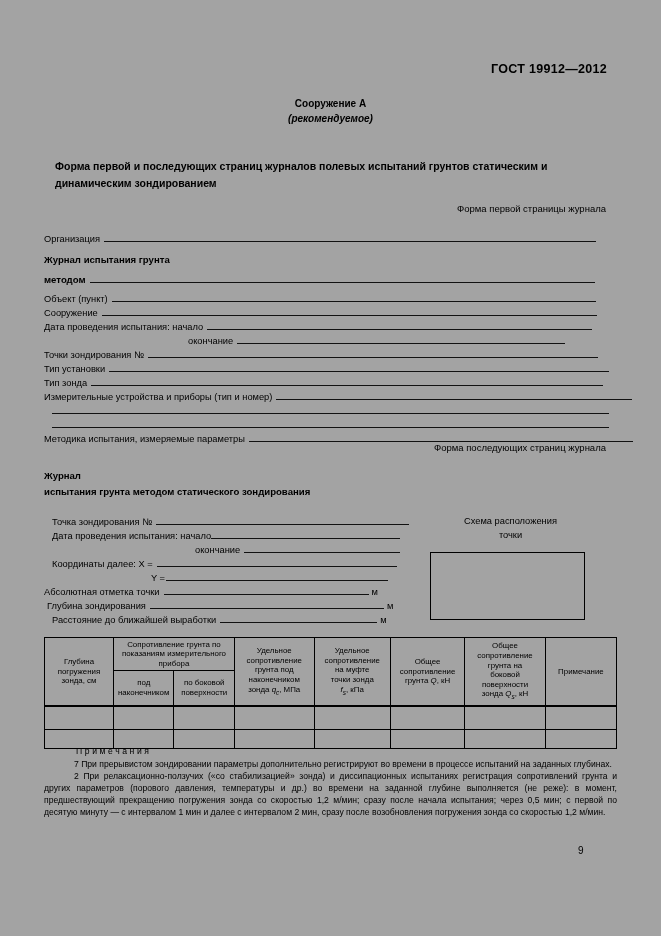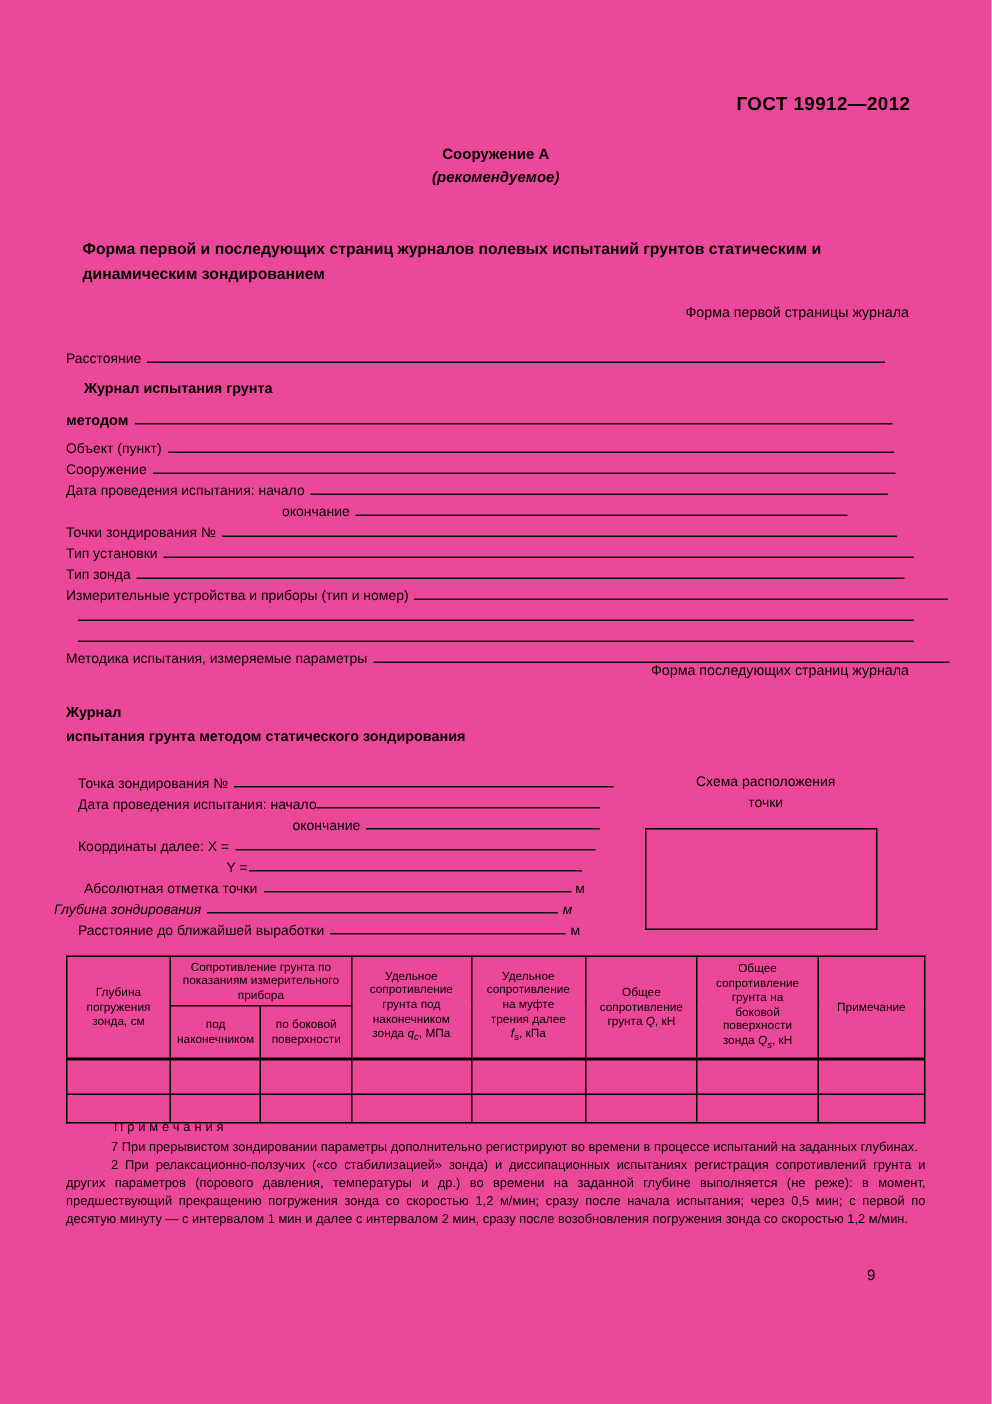--- a/index.html
+++ b/index.html
@@ -8,21 +8,21 @@
     background: #ffffff;
   }
   body {
     font-family: "Liberation Sans", sans-serif;
     color: #000000;
   }
   #page {
     position: relative;
     width: 661px;
     height: 936px;
-    background: #ec4899;
+    background: #a3a3a3;
     overflow: hidden;
   }
 
   
   .std-header {
     position: absolute;
     top: 62px;
     right: 54px;
     font-size: 12.5px;
     font-weight: bold;
@@ -191,24 +191,24 @@
   </div>
 
   <div class="doc-title">
     <span>Форма первой и последующих страниц журналов полевых испытаний грунтов статическим</span>
     <span>и динамическим зондированием</span>
   </div>
 
   <div class="right-note note-first">Форма первой страницы журнала</div>
 
   <div class="frow" style="top:231px;">
-    <span class="flabel">Расстояние</span><span class="rule" style="width:492px;"></span>
-  </div>
-
-  <div class="jhead" style="top:254px;margin-left:12px;">Журнал испытания грунта</div>
+    <span class="flabel">Организация</span><span class="rule" style="width:492px;"></span>
+  </div>
+
+  <div class="jhead" style="top:254px;">Журнал испытания грунта</div>
 
   <div class="frow bold" style="top:272px; font-size:9.6px;">
     <span class="flabel">методом</span><span class="rule" style="width:505px;"></span>
   </div>
 
   <div class="frow" style="top:291px;">
     <span class="flabel">Объект (пункт)</span><span class="rule" style="width:484px;"></span>
   </div>
 
   <div class="frow" style="top:305px;">
@@ -269,25 +269,25 @@
   </div>
 
   <div class="frow" style="top:556px; left:52px;">
     <span class="flabel">Координаты далее: X =</span><span class="rule" style="width:240px;"></span>
   </div>
 
   <div class="frow" style="top:570px; left:151px;">
     <span class="flabel">Y =</span><span class="rule nogap" style="width:222px; margin-left:1px;"></span>
   </div>
 
-  <div class="frow" style="top:584px; left:56px;">
+  <div class="frow" style="top:584px; left:44px;">
     <span class="flabel">Абсолютная отметка точки</span><span class="rule" style="width:205px;"></span><span class="unit">м</span>
   </div>
 
-  <div class="frow" style="top:598px; left:36px;font-style:italic;">
+  <div class="frow" style="top:598px; left:47px;">
     <span class="flabel">Глубина зондирования</span><span class="rule" style="width:234px;"></span><span class="unit">м</span>
   </div>
 
   <div class="frow" style="top:612px; left:52px;">
     <span class="flabel">Расстояние до ближайшей выработки</span><span class="rule" style="width:157px;"></span><span class="unit">м</span>
   </div>
 
   <div class="scheme-cap">
     <span>Схема расположения</span><br>
     <span>точки</span>
@@ -313,21 +313,21 @@
           <span>Удельное</span><br>
           <span>сопротивление</span><br>
           <span>грунта под</span><br>
           <span>наконечником</span><br>
           <span>зонда </span><span class="ital">q</span><span class="sub ital">c</span><span>, МПа</span>
         </td>
         <td class="hdr" rowspan="2">
           <span>Удельное</span><br>
           <span>сопротивление</span><br>
           <span>на муфте</span><br>
-          <span>трения далее</span><br>
+          <span>точки зонда</span><br>
           <span class="ital">f</span><span class="sub ital">s</span><span>, кПа</span>
         </td>
         <td class="hdr" rowspan="2">
           <span>Общее</span><br>
           <span>сопротивление</span><br>
           <span>грунта </span><span class="ital">Q</span><span>, кН</span>
         </td>
         <td class="hdr" rowspan="2">
           <span>Общее</span><br>
           <span>сопротивление</span><br>

